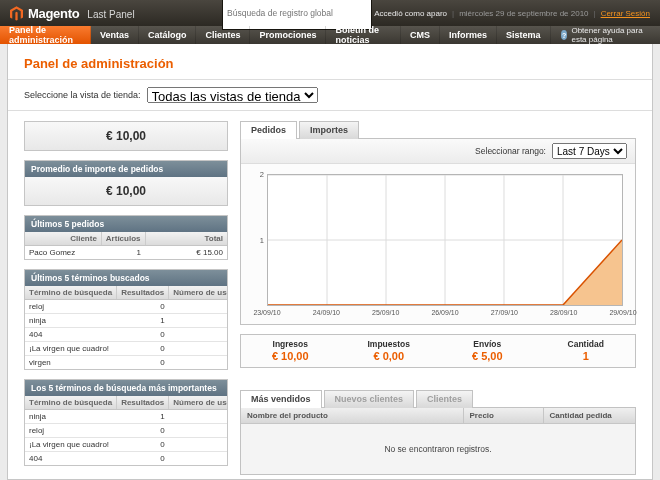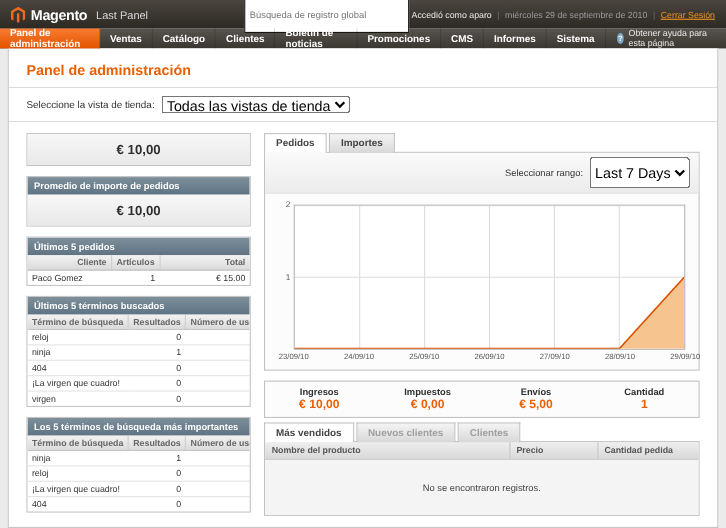--- a/index.html
+++ b/index.html
@@ -51,36 +51,36 @@
   .w-res { width:40px; }
   .w-uses { width:82px; }
 
   
   .tab-strip { display:flex; gap:2px; position:relative; z-index:2; }
   .tab { border:1px solid #c2c2c2; border-bottom:none; background:linear-gradient(#f4f4f4,#d8d8d8); font-size:9px; font-weight:bold; color:#444; padding:3px 10px 4px; cursor:pointer; }
   .tab.active { background:#fff; }
   .tab.disabled { color:#9f9f9f; cursor:default; }
   .panel { border:1px solid #c2c2c2; background:#fcfcfc; margin-top:-1px; }
   .range-bar { display:flex; justify-content:flex-end; align-items:center; gap:6px; padding:4px 8px; background:linear-gradient(#fafafa,#ececec); border-bottom:1px solid #ddd; font-size:8.5px; color:#333; }
-  .range-bar select { font-size:13px; height:28px; font-family:inherit; }
+  .range-bar select { font-size:10px; height:16px; font-family:inherit; }
   .chart-area { padding:10px 12px 4px; }
   .chart-grid-wrap { display:flex; }
   .y-labels { width:14px; position:relative; font-size:7.5px; color:#555; }
   .y-labels span { position:absolute; right:3px; transform:translateY(-50%); }
   .plot { flex:1; height:132px; background:#fff; border:1px solid #b5b5b5; position:relative; }
   .plot svg { position:absolute; inset:0; width:100%; height:100%; display:block; }
   .x-labels { position:relative; height:14px; margin-left:14px; font-size:7px; color:#555; }
   .x-labels span { position:absolute; top:3px; transform:translateX(-50%); white-space:nowrap; }
 
   .totals { display:flex; border:1px solid #c2c2c2; background:#fcfcfc; margin-top:9px; }
   .total-cell { flex:1; text-align:center; padding:4px 0 5px; }
   .total-label { font-size:8.5px; font-weight:bold; color:#2f2f2f; }
   .total-value { font-size:11px; font-weight:bold; color:#eb5e00; margin-top:1px; }
 
-  .bottom { margin-top:4px; }
+  .bottom { margin-top:22px; }
   .prod-table-wrap { border:1px solid #c2c2c2; margin-top:-1px; }
   .prod-table { width:100%; border-collapse:collapse; font-size:8px; }
   .prod-table th { background:linear-gradient(#efefef,#d8d8d8); color:#555; font-weight:bold; text-align:left; padding:3px 6px; border-right:1px solid #c6c6c6; border-bottom:1px solid #c6c6c6; white-space:nowrap; }
   .prod-table th:last-child { border-right:none; }
   .col-precio { width:80px; }
   .col-cantidad { width:92px; }
   .prod-empty { height:50px; text-align:center; font-size:8.5px; color:#444; background:#f4f4f4; }
 </style>
 </head>
 <body>
@@ -104,22 +104,22 @@
     <span class="hr-sep">|</span>
     <a class="hr-logout">Cerrar Sesión</a>
   </div>
 </header>
 
 <nav class="nav">
   <div class="nav-item active">Panel de administración</div>
   <div class="nav-item">Ventas</div>
   <div class="nav-item">Catálogo</div>
   <div class="nav-item">Clientes</div>
+  <div class="nav-item">Promociones</div>
   <div class="nav-item">Boletín de noticias</div>
-  <div class="nav-item">Promociones</div>
   <div class="nav-item">CMS</div>
   <div class="nav-item">Informes</div>
   <div class="nav-item">Sistema</div>
   <div class="nav-help">
     <span class="help-icon">?</span>
     <span>Obtener ayuda para esta página</span>
   </div>
 </nav>
 
 <div class="wrapper">

